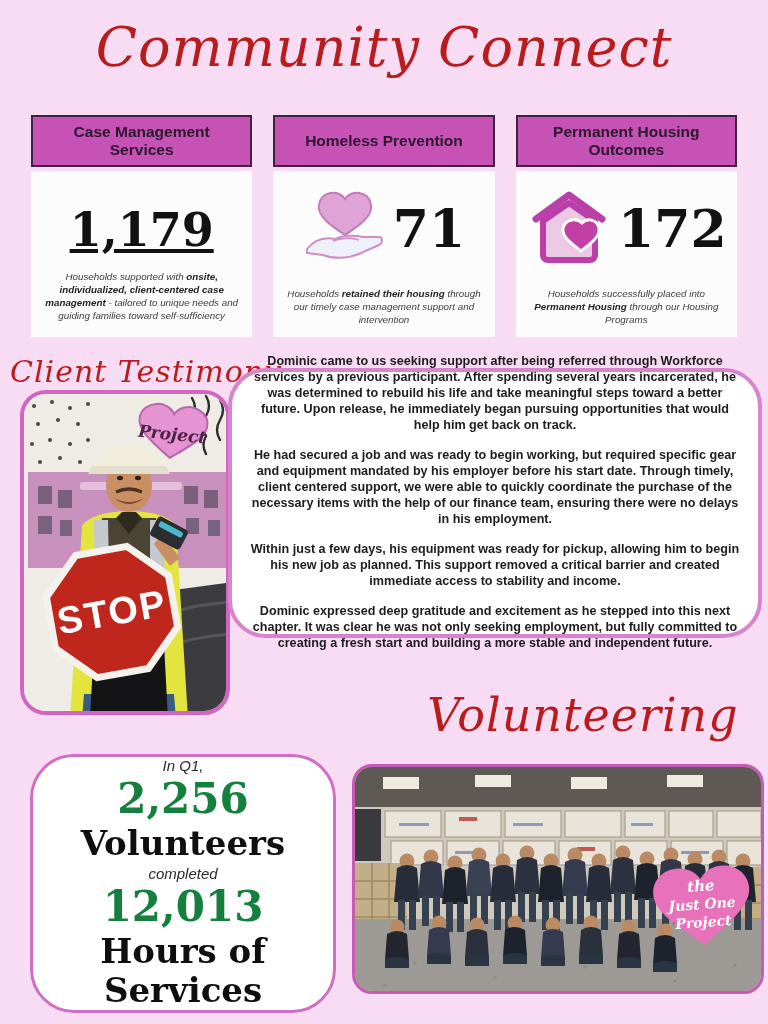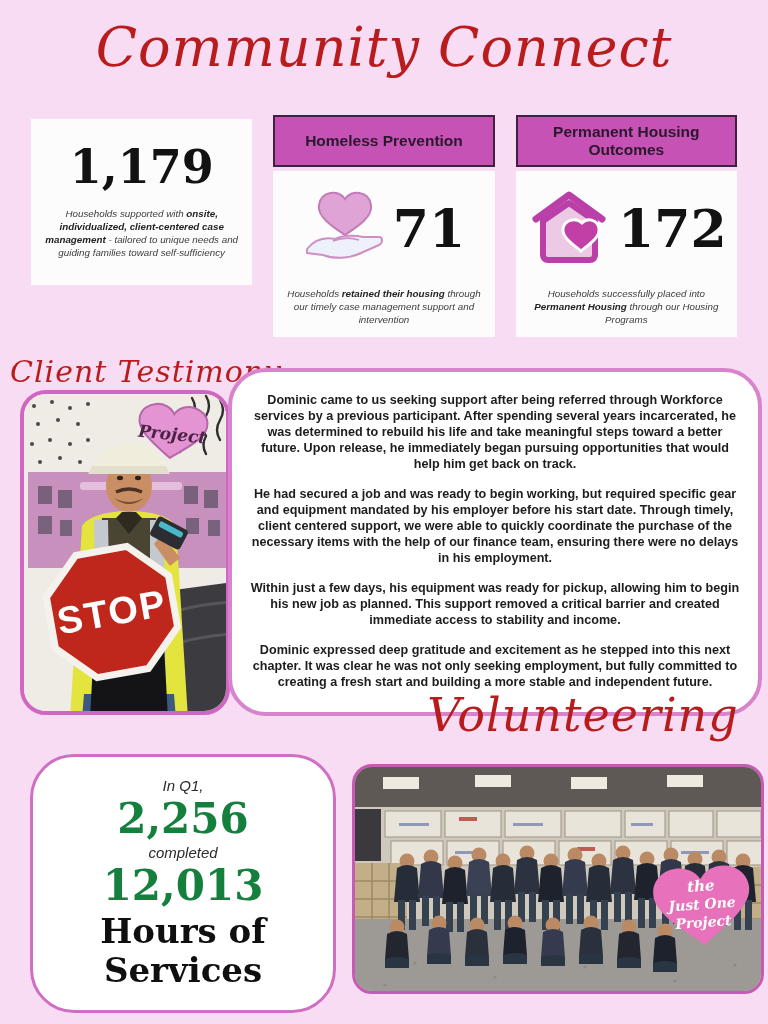--- a/index.html
+++ b/index.html
@@ -42,21 +42,21 @@
     margin-top:4px;
     background:#fdfcfd;
     height:166px;
     display:flex; flex-direction:column; align-items:center;
     padding:8px 8px 6px;
   }
   .stat-value {
     font-family:"DejaVu Serif", serif;
     font-weight:700; color:#121212;
   }
-  .stat-value.solo { font-size:46px; margin-top:13px; }
+  .stat-value.solo { font-size:46px; margin-top:24px;text-decoration:underline; }
   .icon-value-row {
     display:flex; align-items:center; justify-content:center;
     gap:6px; margin-top:6px; height:86px;
   }
   .icon-value-row .stat-value { font-size:52px; }
   .stat-desc {
     font-style:italic; font-size:9.8px; line-height:1.32;
     color:#3d3b3c; text-align:center; margin-top:auto;
     padding-bottom:4px;
   }
@@ -68,21 +68,21 @@
     text-align:center; font-size:30px;
   }
   .client-photo {
     position:absolute; left:20px; top:390px;
     width:210px; height:325px;
     border:4px solid #d066c2; border-radius:26px;
     overflow:hidden; background:#efece6;
   }
   .testimony-box {
     position:absolute; left:228px; top:368px;
-    width:534px; height:348px;
+    width:534px; height:270px;
     background:#ffffff;
     border:4px solid #d884cc; border-radius:38px;
     padding:16px 18px;
     display:flex; flex-direction:column; justify-content:center;
   }
   .testimony-box p {
     font-weight:700; font-size:12.6px; line-height:1.27;
     color:#1e1c1e; text-align:center; margin-bottom:14px;
   }
   .testimony-box p:last-child { margin-bottom:0; }
@@ -119,20 +119,21 @@
   svg { display:block; }
 </style>
 </head>
 <body>
 
 <h1 class="script page-title">Community Connect</h1>
 
 <div class="cards-row">
 
   <div class="stat-card">
+    <div class="stat-header">Case Management Services</div>
     <div class="stat-body">
       <div class="stat-value solo">1,179</div>
       <div class="stat-desc"><span>Households supported with </span><b>onsite, individualized, client-centered case management</b><span> - tailored to unique needs and guiding families toward self-sufficiency</span></div>
     </div>
   </div>
 
   <div class="stat-card">
     <div class="stat-header">Homeless Prevention</div>
     <div class="stat-body">
       <div class="icon-value-row">
@@ -253,20 +254,21 @@
   <p>He had secured a job and was ready to begin working, but required specific gear and equipment mandated by his employer before his start date. Through timely, client centered support, we were able to quickly coordinate the purchase of the necessary items with the help of our finance team, ensuring there were no delays in his employment.</p>
   <p>Within just a few days, his equipment was ready for pickup, allowing him to begin his new job as planned. This support removed a critical barrier and created immediate access to stability and income.</p>
   <p>Dominic expressed deep gratitude and excitement as he stepped into this next chapter. It was clear he was not only seeking employment, but fully committed to creating a fresh start and building a more stable and independent future.</p>
 </div>
 
 <h2 class="script volunteering-heading">Volunteering</h2>
 
 <div class="vol-stats-card">
   <div class="vol-intro">In Q1,</div>
   <div class="vol-number">2,256</div>
+  <div class="vol-label">Volunteers</div>
   <div class="vol-middle">completed</div>
   <div class="vol-number">12,013</div>
   <div class="vol-label">Hours of Services</div>
 </div>
 
 <div class="group-photo">
   <svg width="412" height="230" viewBox="0 0 412 230">
     <defs>
       <g id="pstand">
         <circle cx="0" cy="-34" r="7.5" fill="#b98a64"></circle>

